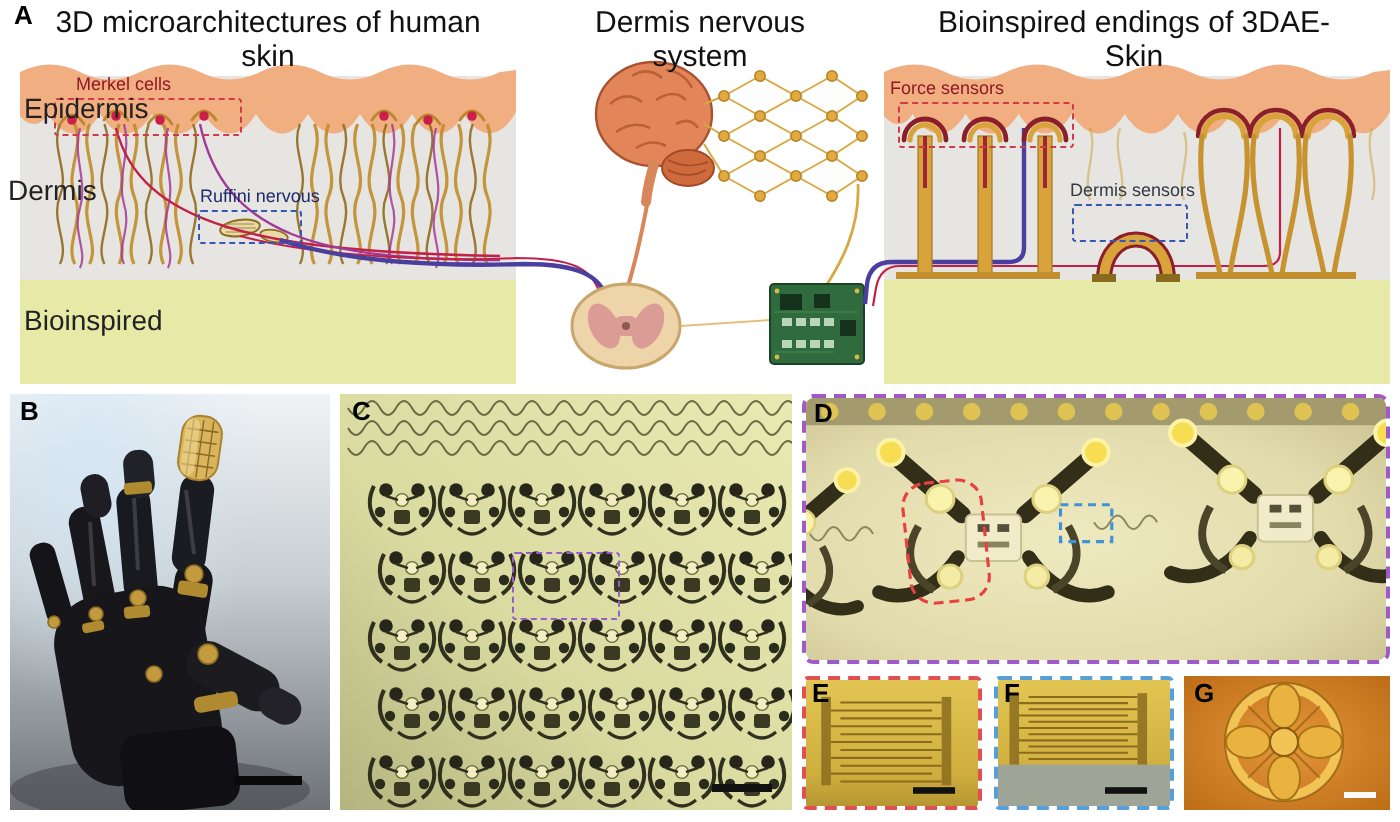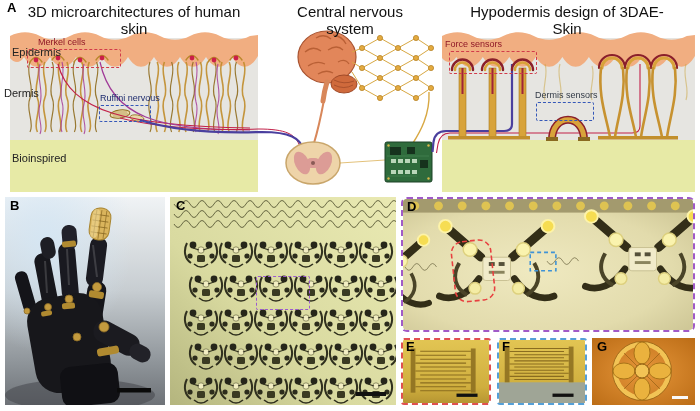--- a/index.html
+++ b/index.html
@@ -1,21 +1,21 @@
 <!DOCTYPE html>
 <html><head>
 <meta charset="utf-8">
 <style>
   *{margin:0;padding:0;box-sizing:border-box}
   html,body{width:700px;height:411px}
   body{position:relative;background:#ffffff;font-family:"Liberation Sans",sans-serif;overflow:hidden}
   .abs{position:absolute}
   .panel-letter{position:absolute;font-weight:bold;font-size:13px;color:#000;z-index:8;line-height:1}
   .fig-title{position:absolute;font-size:15px;color:#111;text-align:center;z-index:7;line-height:1.1}
-  .layer-label{position:absolute;font-size:11px;color:#222;z-index:7;line-height:1}
+  .layer-label{position:absolute;font-size:14px;color:#222;z-index:7;line-height:1}
   .anno-label{position:absolute;font-size:9px;z-index:7;line-height:1}
   .anno-red{color:#8f1827}
   .anno-blue{color:#1d2b6e}
   .anno-dark{color:#323a46}
   .anno-box{position:absolute;z-index:6;border-radius:2px}
   .box-red{border:1.5px dashed #d23a4a}
   .box-blue{border:1.5px dashed #3558b8}
   .box-purple{border:1.5px dashed #9a5ad0}
   .photo{position:absolute;overflow:hidden}
   .panelD{border:2px dashed #a05ac8;border-radius:6px}
@@ -260,22 +260,22 @@
   <g fill="none">
     <path d="M552,140 C552,113 584,113 584,140" stroke="#8a1f2a" stroke-width="8"></path>
     <path d="M552,140 C552,113 584,113 584,140" stroke="#d8a33a" stroke-width="5"></path>
     <rect x="546" y="137" width="12" height="4" fill="#8a6a1f" stroke="none"></rect>
     <rect x="578" y="137" width="12" height="4" fill="#8a6a1f" stroke="none"></rect>
   </g>
 </svg>
 
 <div class="panel-letter" style="left:7px;top:1px">A</div>
 <div class="fig-title" style="left:14px;top:4px;width:240px">3D microarchitectures of human skin</div>
-<div class="fig-title" style="left:280px;top:4px;width:140px">Central nervous system</div>
-<div class="fig-title" style="left:457px;top:4px;width:220px">Hypodermis design of 3DAE-Skin</div>
+<div class="fig-title" style="left:280px;top:4px;width:140px">Dermis nervous system</div>
+<div class="fig-title" style="left:457px;top:4px;width:220px">Bioinspired endings of 3DAE-Skin</div>
 
 <div class="layer-label" style="left:12px;top:47px">Epidermis</div>
 <div class="layer-label" style="left:4px;top:88px">Dermis</div>
 <div class="layer-label" style="left:12px;top:153px">Bioinspired</div>
 
 <div class="anno-box box-red" style="left:27px;top:49px;width:94px;height:19px"></div>
 <div class="anno-label anno-red" style="left:38px;top:38px">Merkel cells</div>
 
 <div class="anno-box box-blue" style="left:99px;top:105px;width:52px;height:17px"></div>
 <div class="anno-label anno-blue" style="left:100px;top:94px">Ruffini nervous</div>

